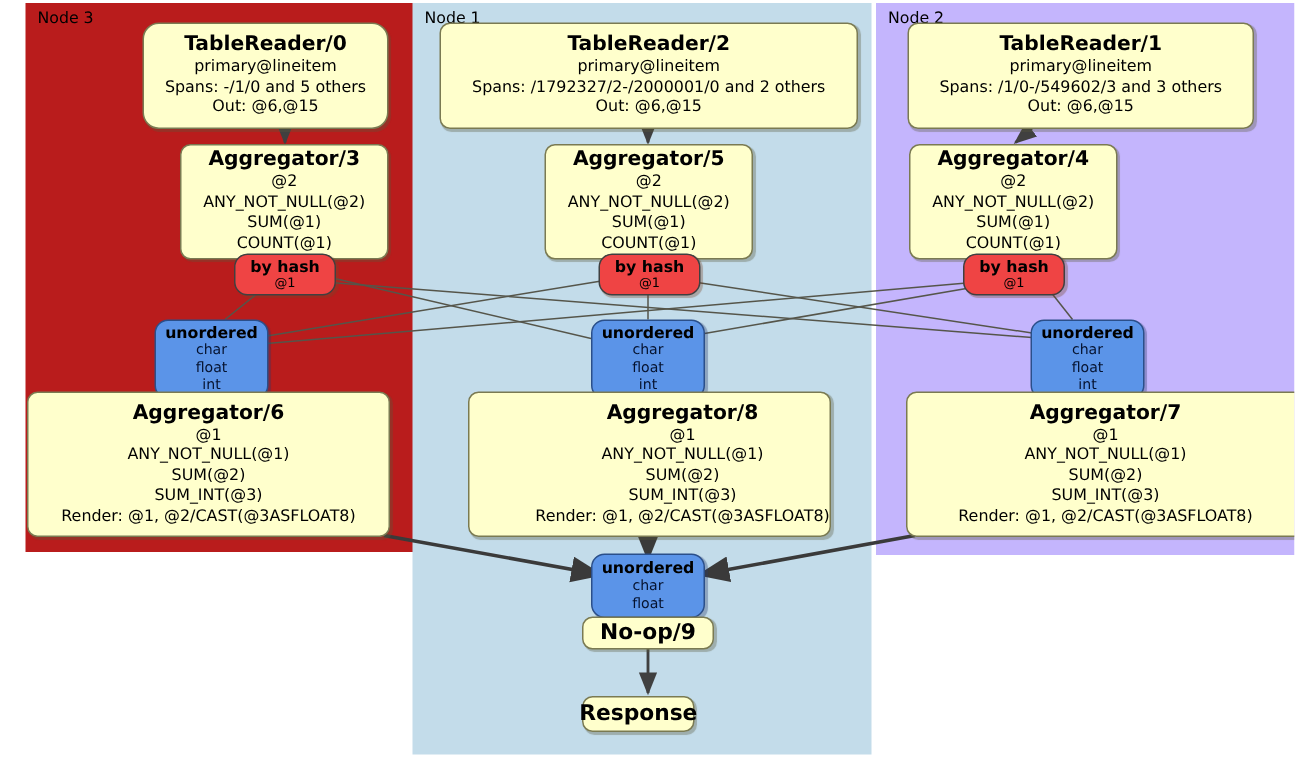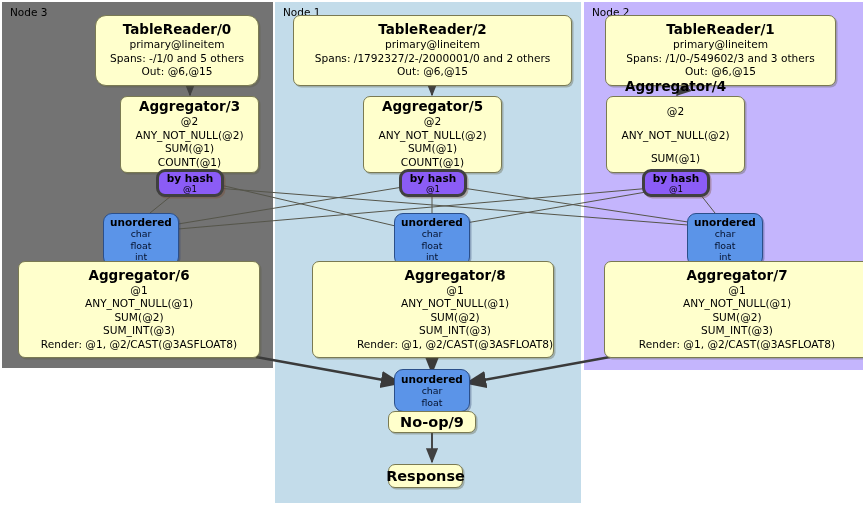--- a/index.html
+++ b/index.html
@@ -21,22 +21,22 @@
   }
   .panel-label {
     position: absolute;
     left: 8px;
     top: 4px;
     font-size: 10.5px;
     color: #000000;
     white-space: nowrap;
   }
   #panel-node3 {
-    left: 2px; top: 2px; width: 271px; height: 366px;
-    background: #737373;
+    left: 17px; top: 2px; width: 271px; height: 366px;
+    background: #b91c1c;
   }
   #panel-node1 {
     left: 275px; top: 2px; width: 306px; height: 501px;
     background: #c3dcea;
   }
   #panel-node2 {
     left: 584px; top: 2px; width: 324px; height: 368px;
     background: #c4b5fd;
   }
 
@@ -62,22 +62,22 @@
     border-radius: 7px;
     box-shadow: 1.5px 1.5px 0.5px rgba(90,90,60,0.35);
   }
   .box-blue {
     background: #5b94e8;
     border: 1px solid #2b4f8a;
     border-radius: 9px;
     box-shadow: 1.5px 1.5px 0.5px rgba(40,60,110,0.35);
   }
   .box-orange {
-    background: #8b5cf6;
-    border: 3px solid #404040;
+    background: #ef4444;
+    border: 1px solid #404040;
     border-radius: 9px;
     box-shadow: 1.5px 1.5px 0.5px rgba(120,70,40,0.35);
   }
   .title {
     font-weight: bold;
     font-size: 13.5px;
     color: #000;
     line-height: 1.18;
   }
   .title-sm {
@@ -189,21 +189,21 @@
   </div>
 
   <div class="node box-yellow" style="left:363px; top:96px; width:139px; height:77px;">
     <div class="title">Aggregator/5</div>
     <div class="detail">@2</div>
     <div class="detail">ANY_NOT_NULL(@2)</div>
     <div class="detail">SUM(@1)</div>
     <div class="detail">COUNT(@1)</div>
   </div>
 
-  <div class="node box-yellow" style="left:606px; top:96px; width:139px; height:77px;gap:10px;">
+  <div class="node box-yellow" style="left:606px; top:96px; width:139px; height:77px;">
     <div class="title">Aggregator/4</div>
     <div class="detail">@2</div>
     <div class="detail">ANY_NOT_NULL(@2)</div>
     <div class="detail">SUM(@1)</div>
     <div class="detail">COUNT(@1)</div>
   </div>
 
   <div class="node box-orange" style="left:156px; top:169px; width:68px; height:28px;">
     <div class="title-sm">by hash</div>
     <div class="detail-sm">@1</div>

